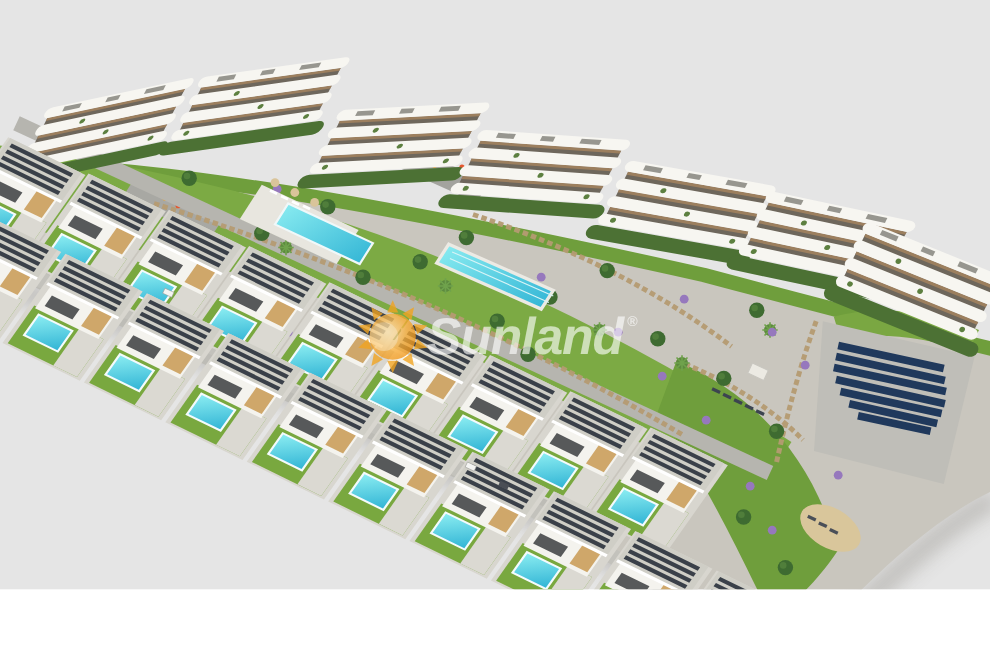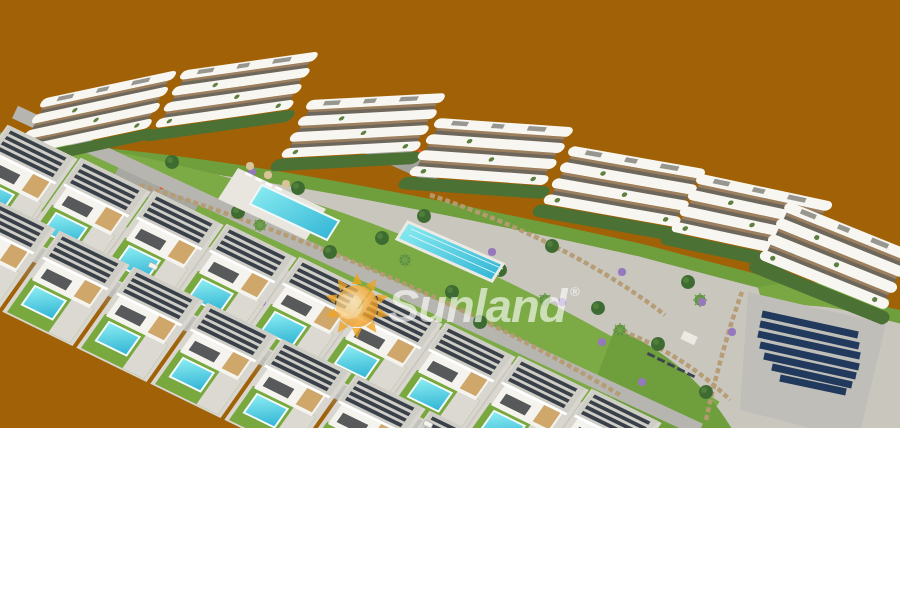--- a/index.html
+++ b/index.html
@@ -1,16 +1,16 @@
 <!DOCTYPE html>
 <html><head>
 <meta charset="utf-8">
 <style>
   html,body{margin:0;padding:0;background:#ffffff;}
-  .stage{position:relative;width:900px;height:428px;overflow:hidden;background:#a16207;
+  .stage{position:relative;width:900px;height:536px;overflow:hidden;background:#e5e5e5;
          font-family:"Liberation Sans",sans-serif;}
   svg{display:block}
   .wm-text{font-family:"Liberation Sans",sans-serif;font-weight:bold;font-style:italic;
            letter-spacing:-1px;}
 </style>
 </head>
 <body>
 
 <div class="stage">
 <svg width="900" height="600" viewBox="0 0 900 600">

